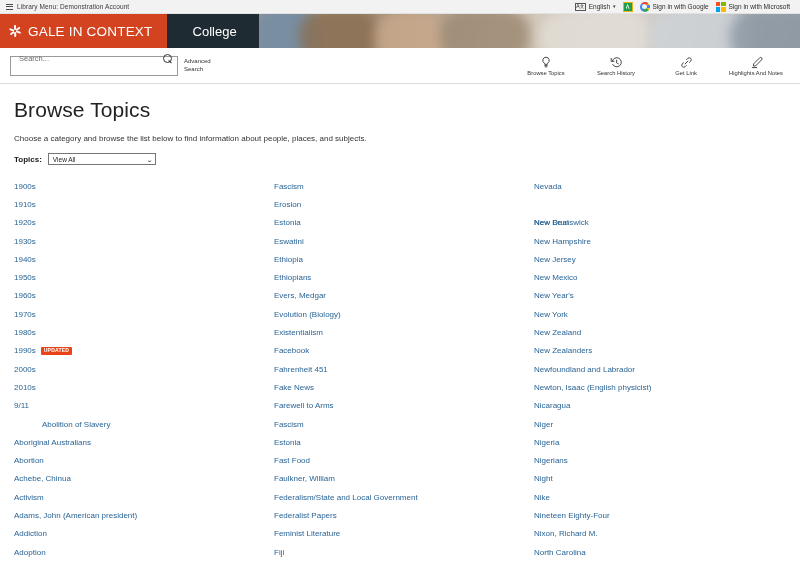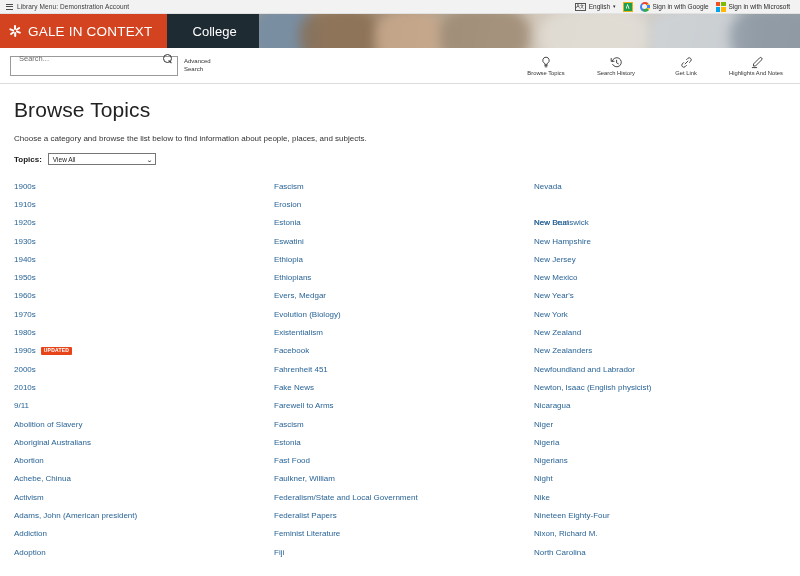--- a/index.html
+++ b/index.html
@@ -385,21 +385,21 @@
         <div class="topic-item">
           <a class="topic-link" style="color: rgb(42, 100, 150);">2000s</a>
         </div>
         <div class="topic-item">
           <a class="topic-link" style="color: rgb(42, 100, 150);">2010s</a>
         </div>
         <div class="topic-item">
           <a class="topic-link" style="color: rgb(42, 100, 150);">9/11</a>
         </div>
         <div class="topic-item">
-          <a class="topic-link" style="color: rgb(42, 100, 150);">Abolition of Slavery</a>
+          <a class="topic-link" style="color: rgb(42, 100, 150); margin-left: 28px;">Abolition of Slavery</a>
         </div>
         <div class="topic-item">
           <a class="topic-link" style="color: rgb(42, 100, 150);">Aboriginal Australians</a>
         </div>
         <div class="topic-item">
           <a class="topic-link" style="color: rgb(42, 100, 150);">Abortion</a>
         </div>
         <div class="topic-item">
           <a class="topic-link" style="color: rgb(42, 100, 150);">Achebe, Chinua</a>
         </div>

